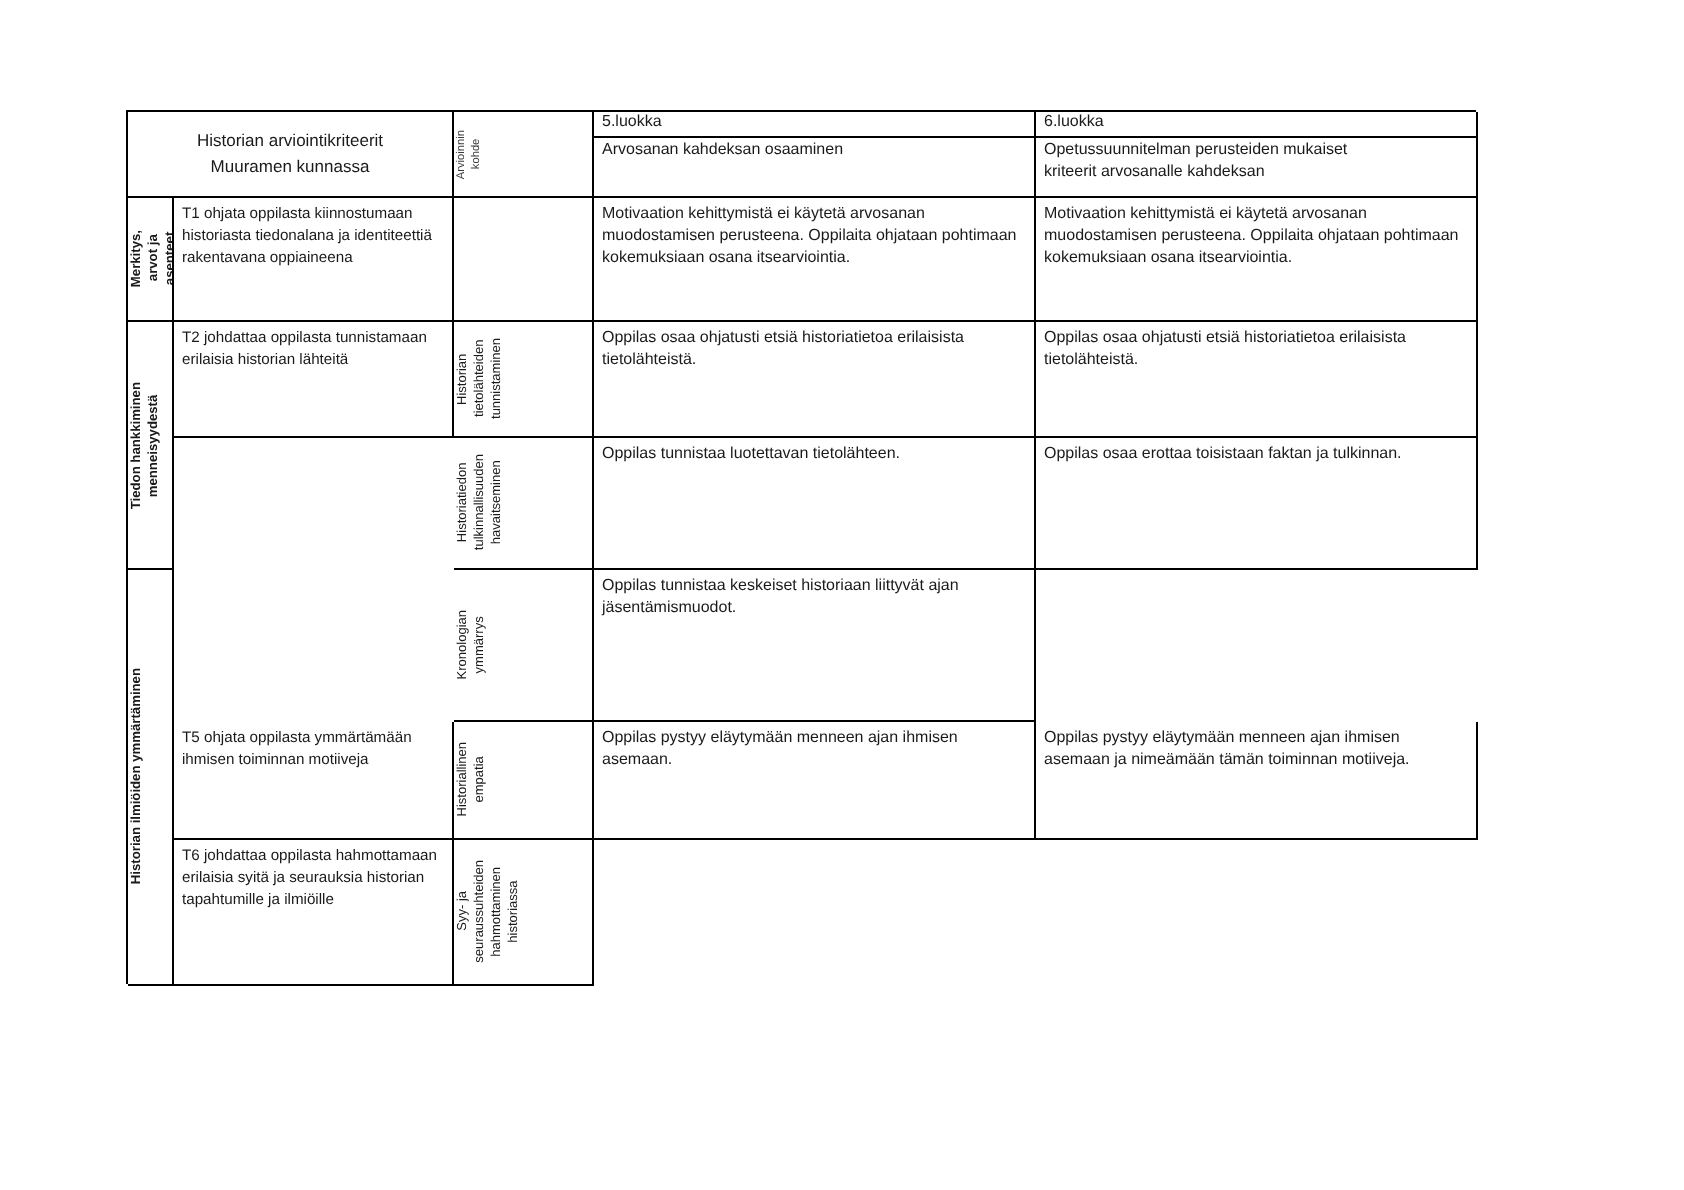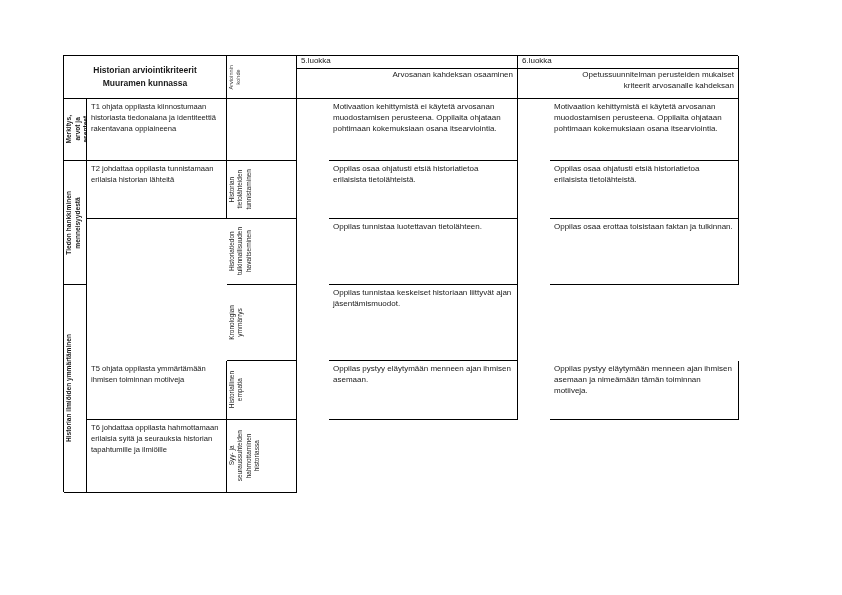--- a/index.html
+++ b/index.html
@@ -37,43 +37,41 @@
     white-space: pre-line;
     font-size: 8px;
     line-height: 1.32;
     padding: 1px 4px;
   }
   .title {
     display: flex;
     align-items: center;
     justify-content: center;
     text-align: center;
-    font-weight: bold;
+    font-weight: normal;
     font-size: 8.5px;
     line-height: 1.5;
   }
   .chead {
     text-align: left;
     font-size: 8px;
     padding-top: 0;
   }
   .subhead {
     font-size: 8px;
-    text-align: right;
   }
   .obj {
     font-size: 7.6px;
     line-height: 1.42;
     padding: 3px 4px;
   }
   .crit {
     font-size: 8px;
     line-height: 1.4;
     padding: 2px 4px;
-    margin-left: 32px;
   }
   .vcell {
     display: flex;
     align-items: center;
     justify-content: flex-start;
     padding: 2px 1px;
   }
   .vtext {
     writing-mode: vertical-rl;
     transform: rotate(180deg);

